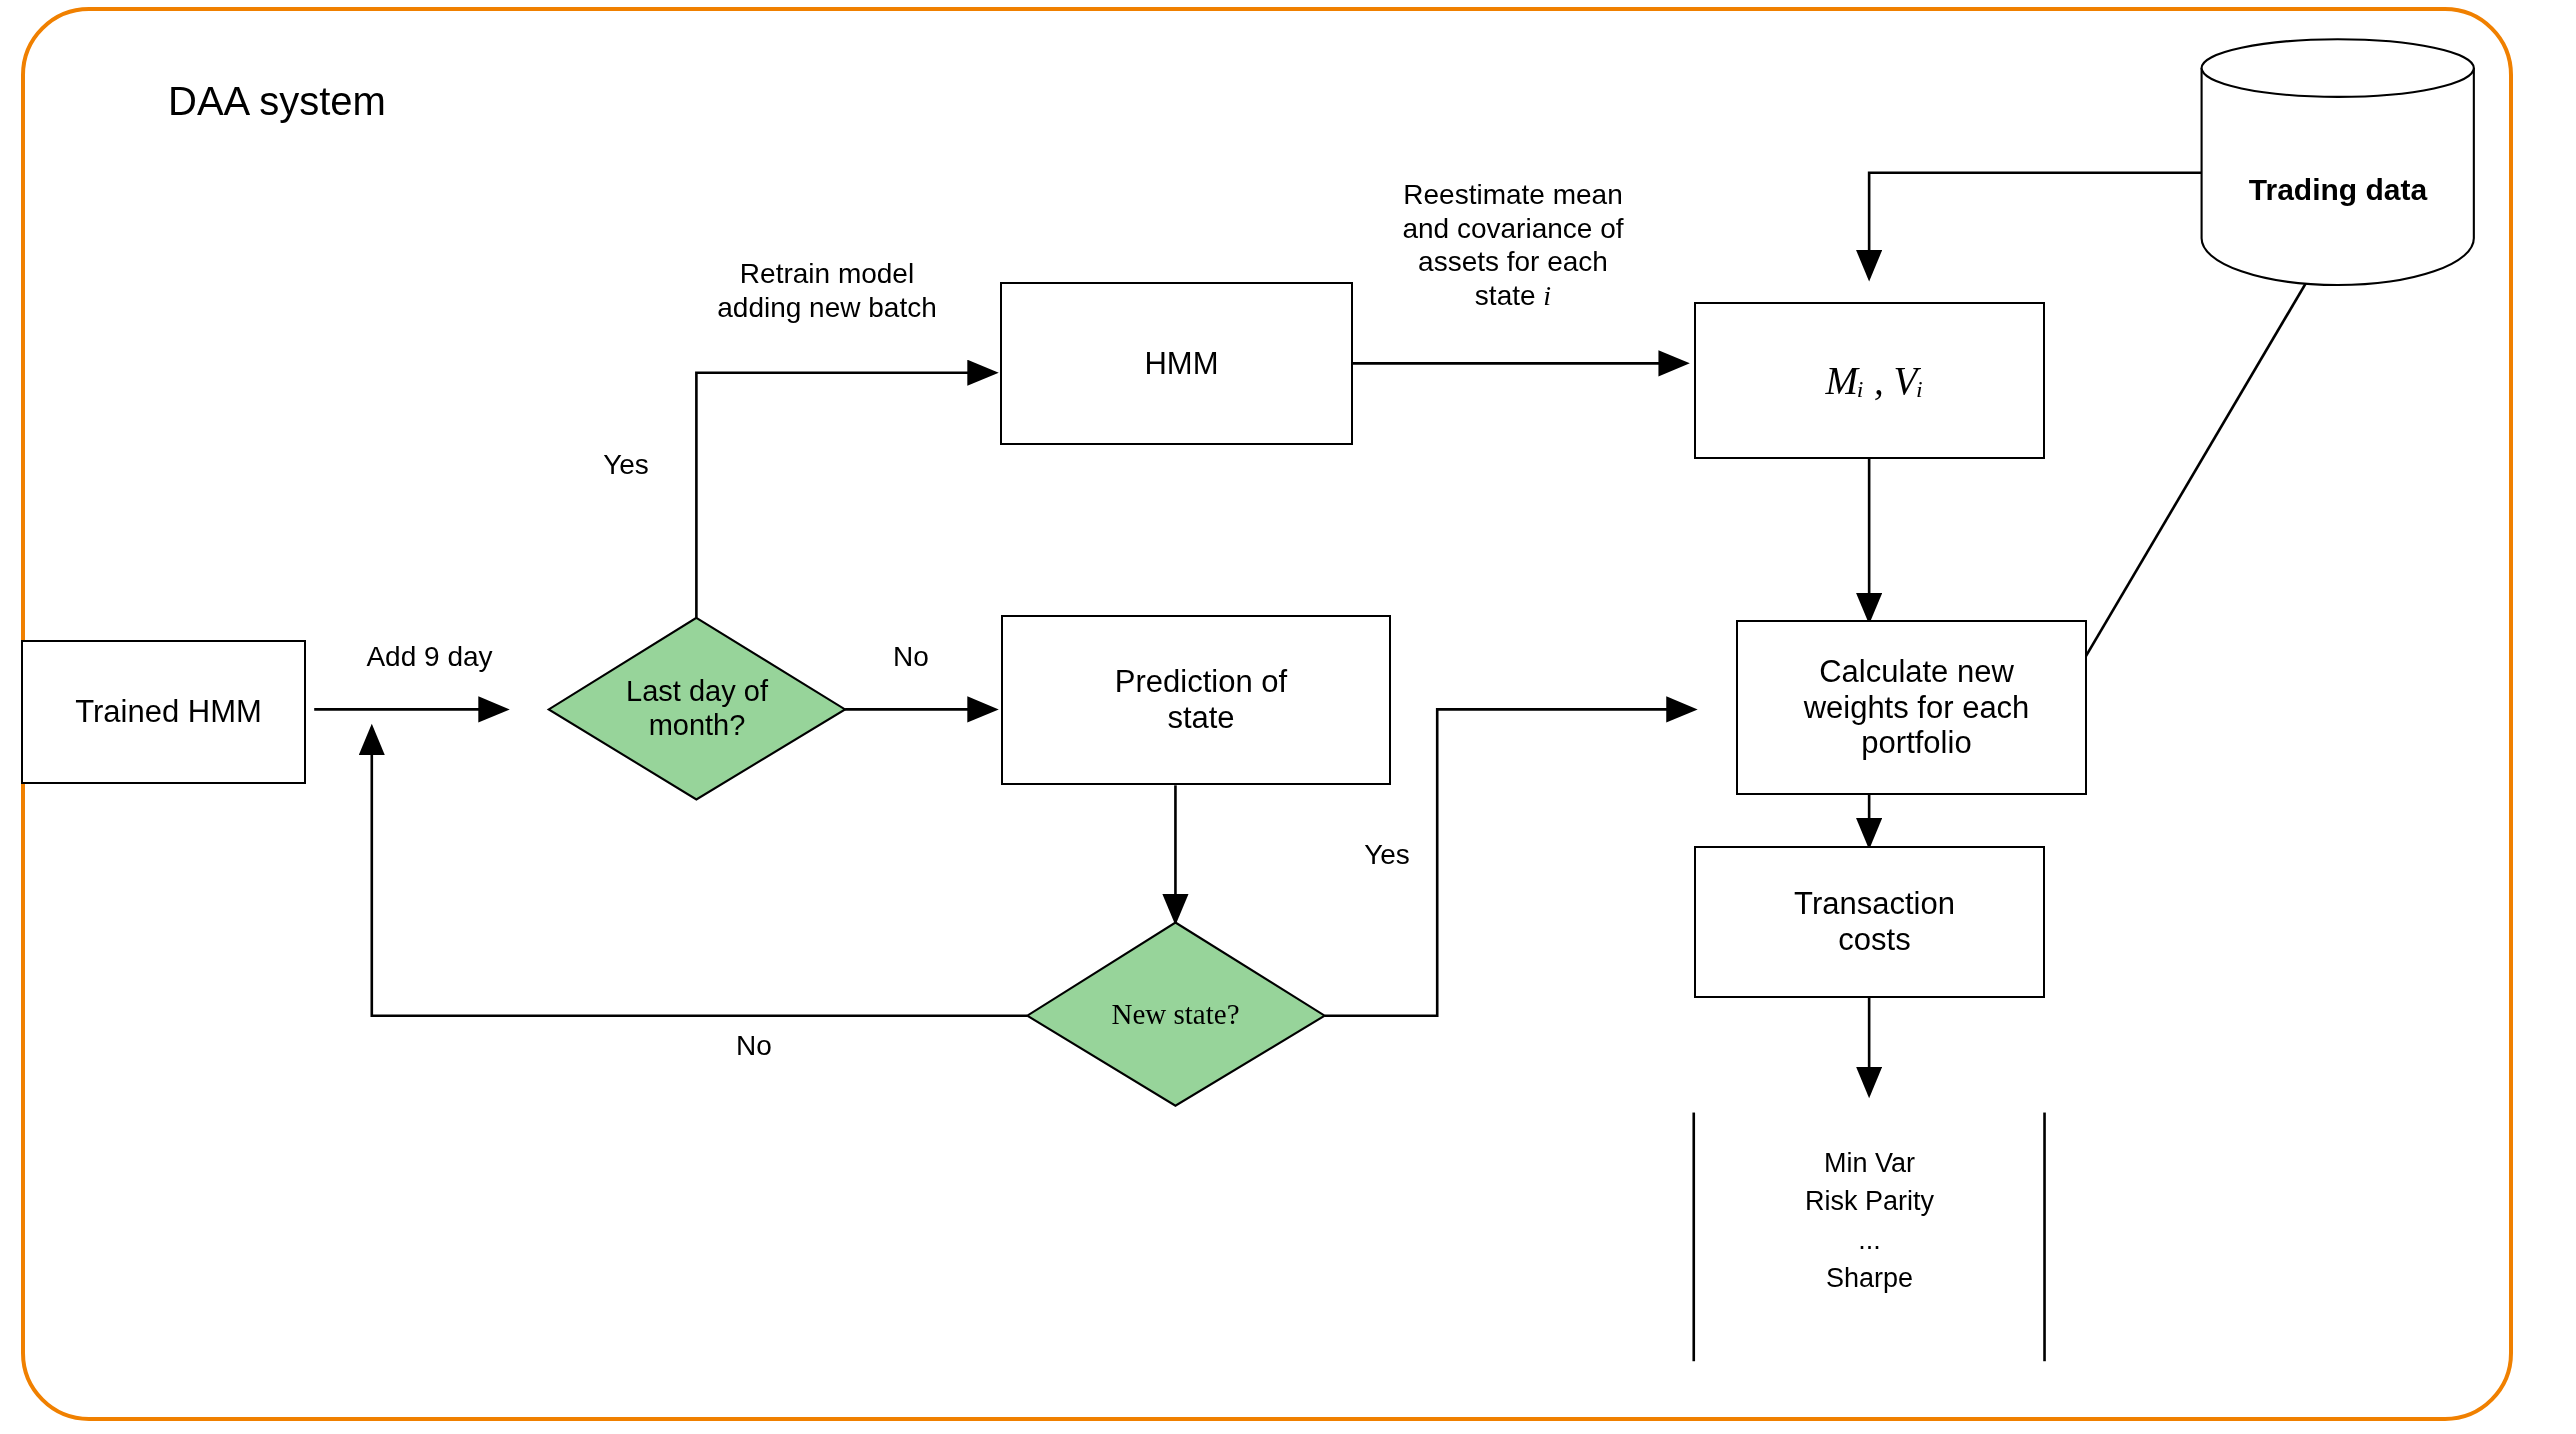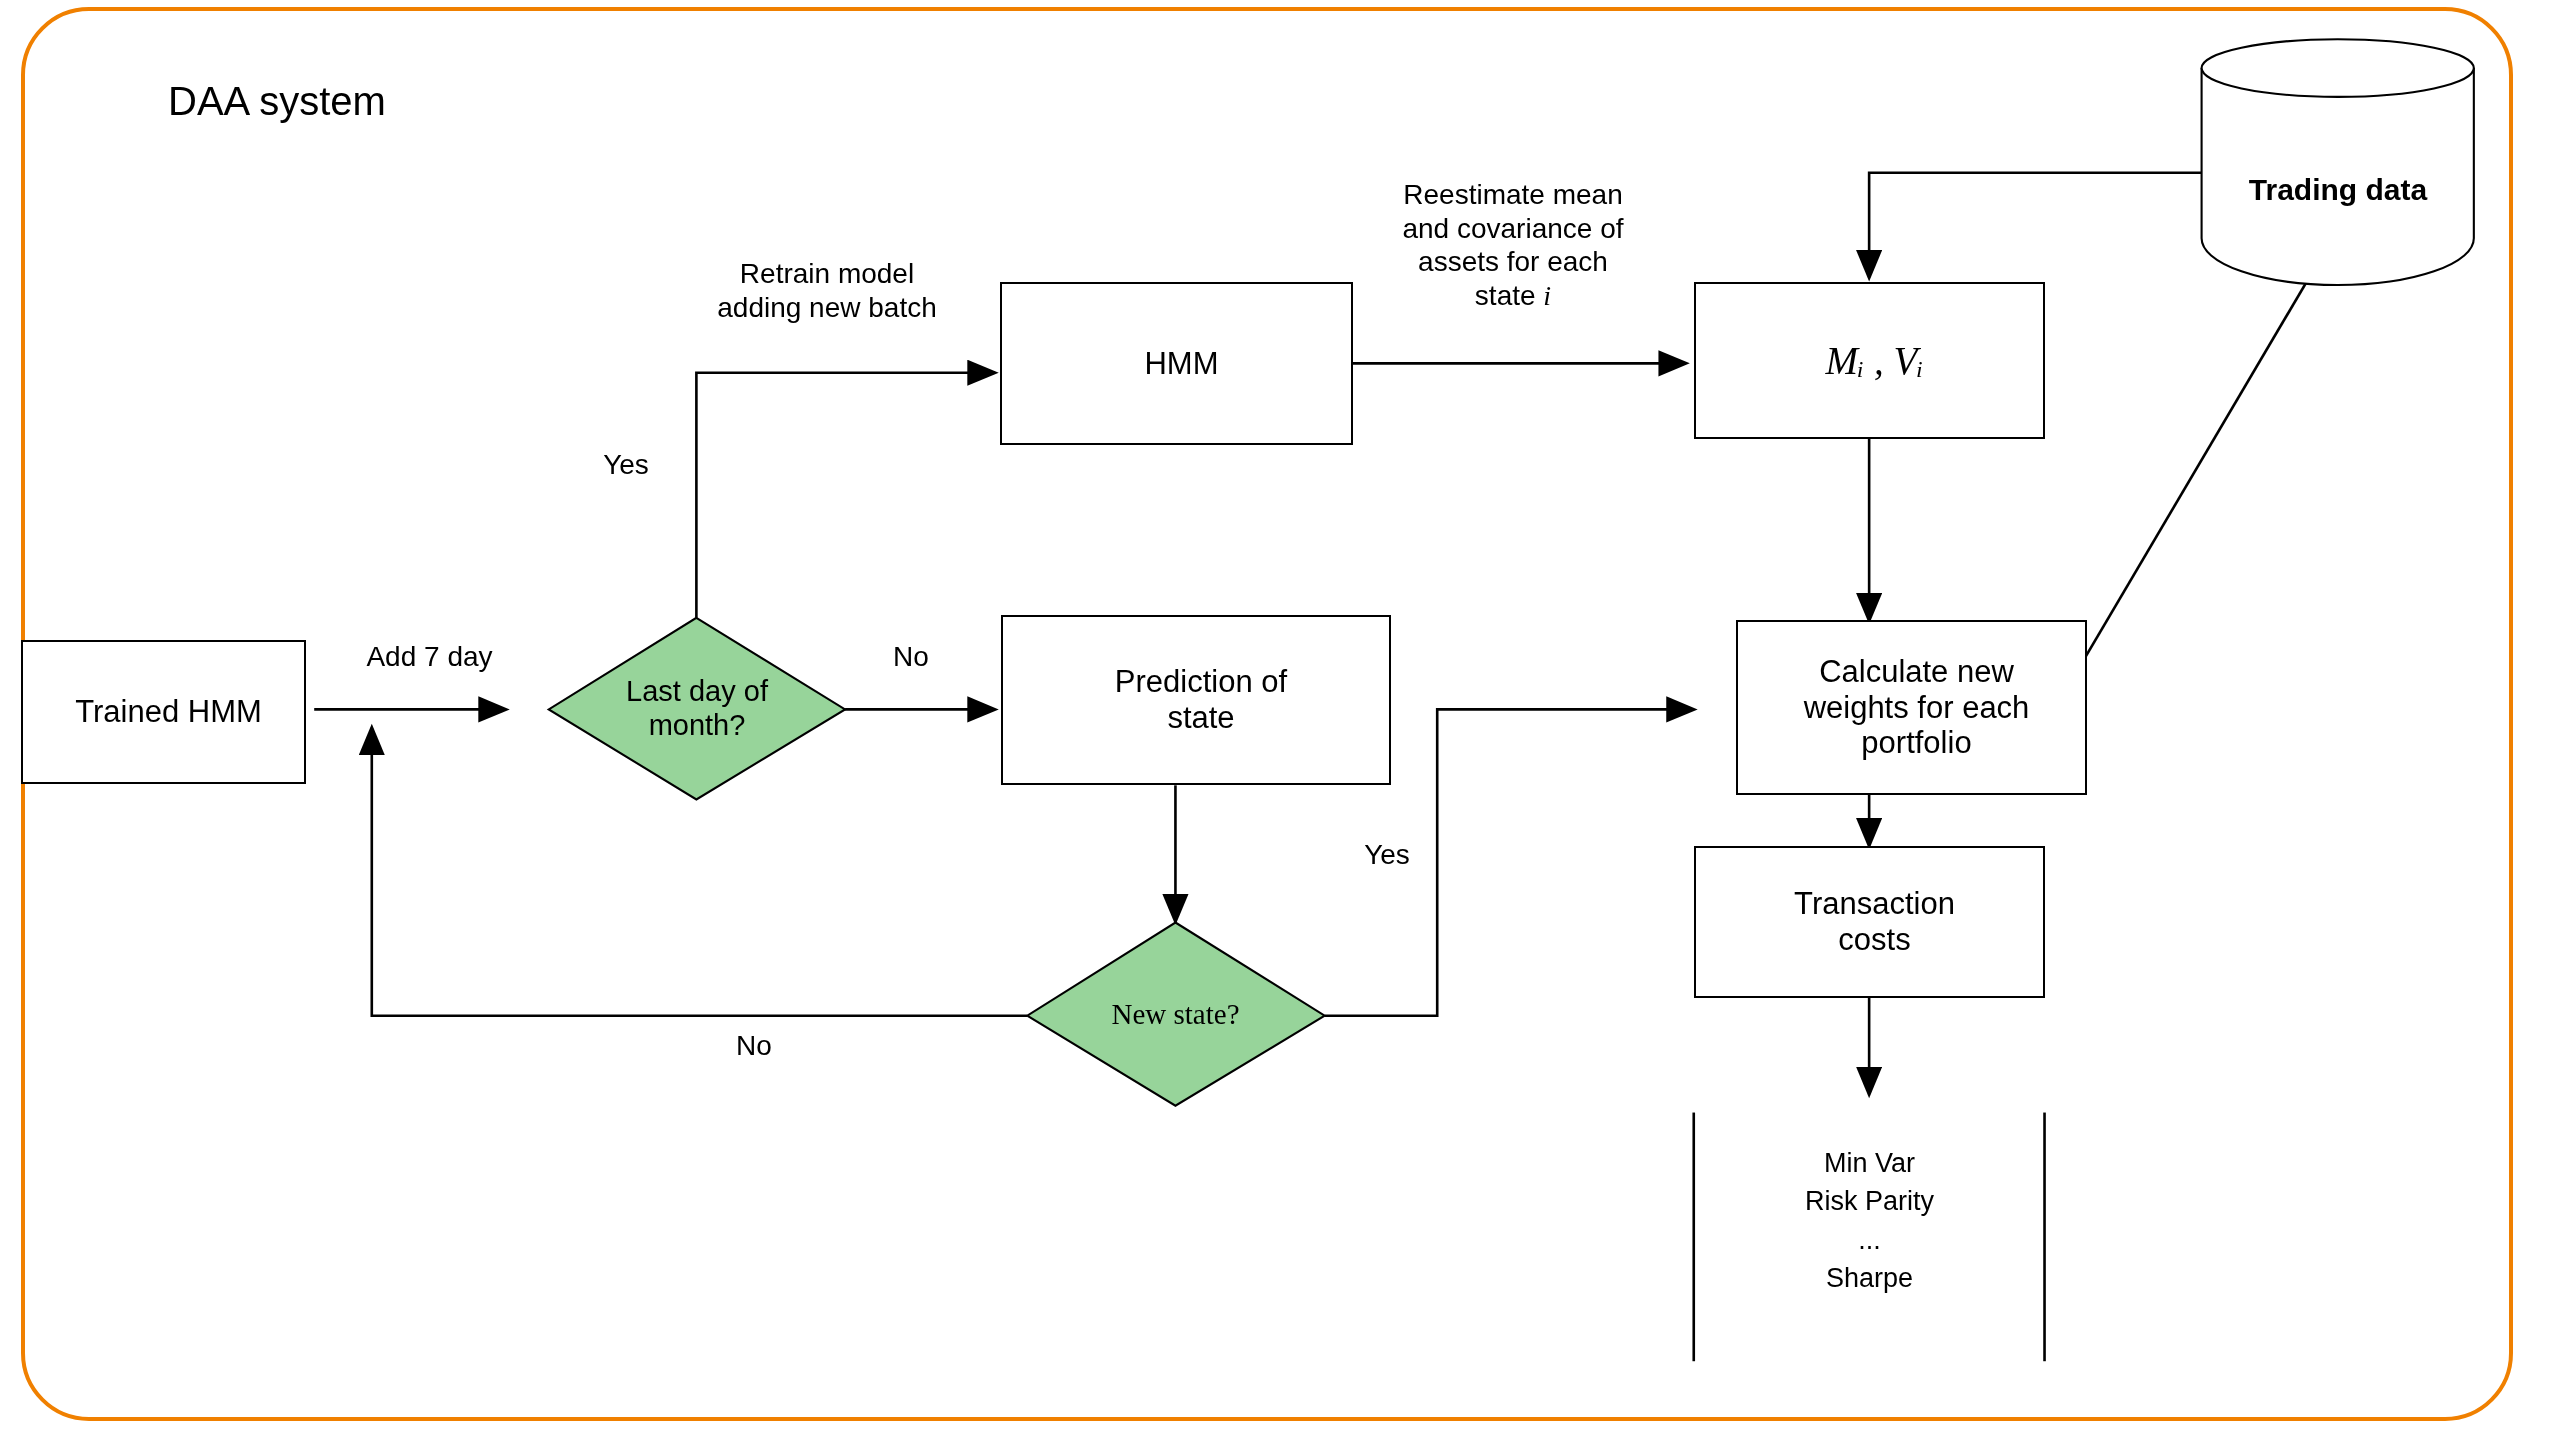--- a/index.html
+++ b/index.html
@@ -87,20 +87,21 @@
     position: absolute;
     font-size: 30px;
     color: #000000;
     text-align: center;
     width: 272px;
   }
   .mi-vi {
     font-family: "Liberation Serif", serif;
     font-style: italic;
     font-size: 39px;
+    margin-top: 20px;
   }
   .strategy-list {
     position: absolute;
     text-align: center;
     font-size: 27px;
     line-height: 1.42;
     color: #000000;
     white-space: pre-line;
   }
   .italic-i {
@@ -181,21 +182,21 @@
     <div class="diamond-label" style="white-space:pre-line;">Last day of
 month?</div>
   </div>
 
   <div class="diamond-wrap" style="left:1027px; top:923px; width:297px; height:183px;font-family:Liberation Serif, serif;">
     <div class="diamond-label">New state?</div>
   </div>
 
   <div class="cyl-label" style="left:2202px; top:173px;font-weight:bold;">Trading data</div>
 
-  <div class="edge-label" style="left:343px; top:640px; width:173px;">Add 7 day</div>
+  <div class="edge-label" style="left:343px; top:640px; width:173px;">Add 9 day</div>
 
   <div class="edge-label" style="left:584px; top:448px; width:84px;">Yes</div>
 
   <div class="edge-label" style="left:864px; top:640px; width:94px;">No</div>
 
   <div class="edge-label" style="left:670px; top:257px; width:314px;">Retrain model
 adding new batch</div>
 
   <div class="edge-label" style="left:1361px; top:178px; width:304px;"><span>Reestimate mean
 and covariance of

